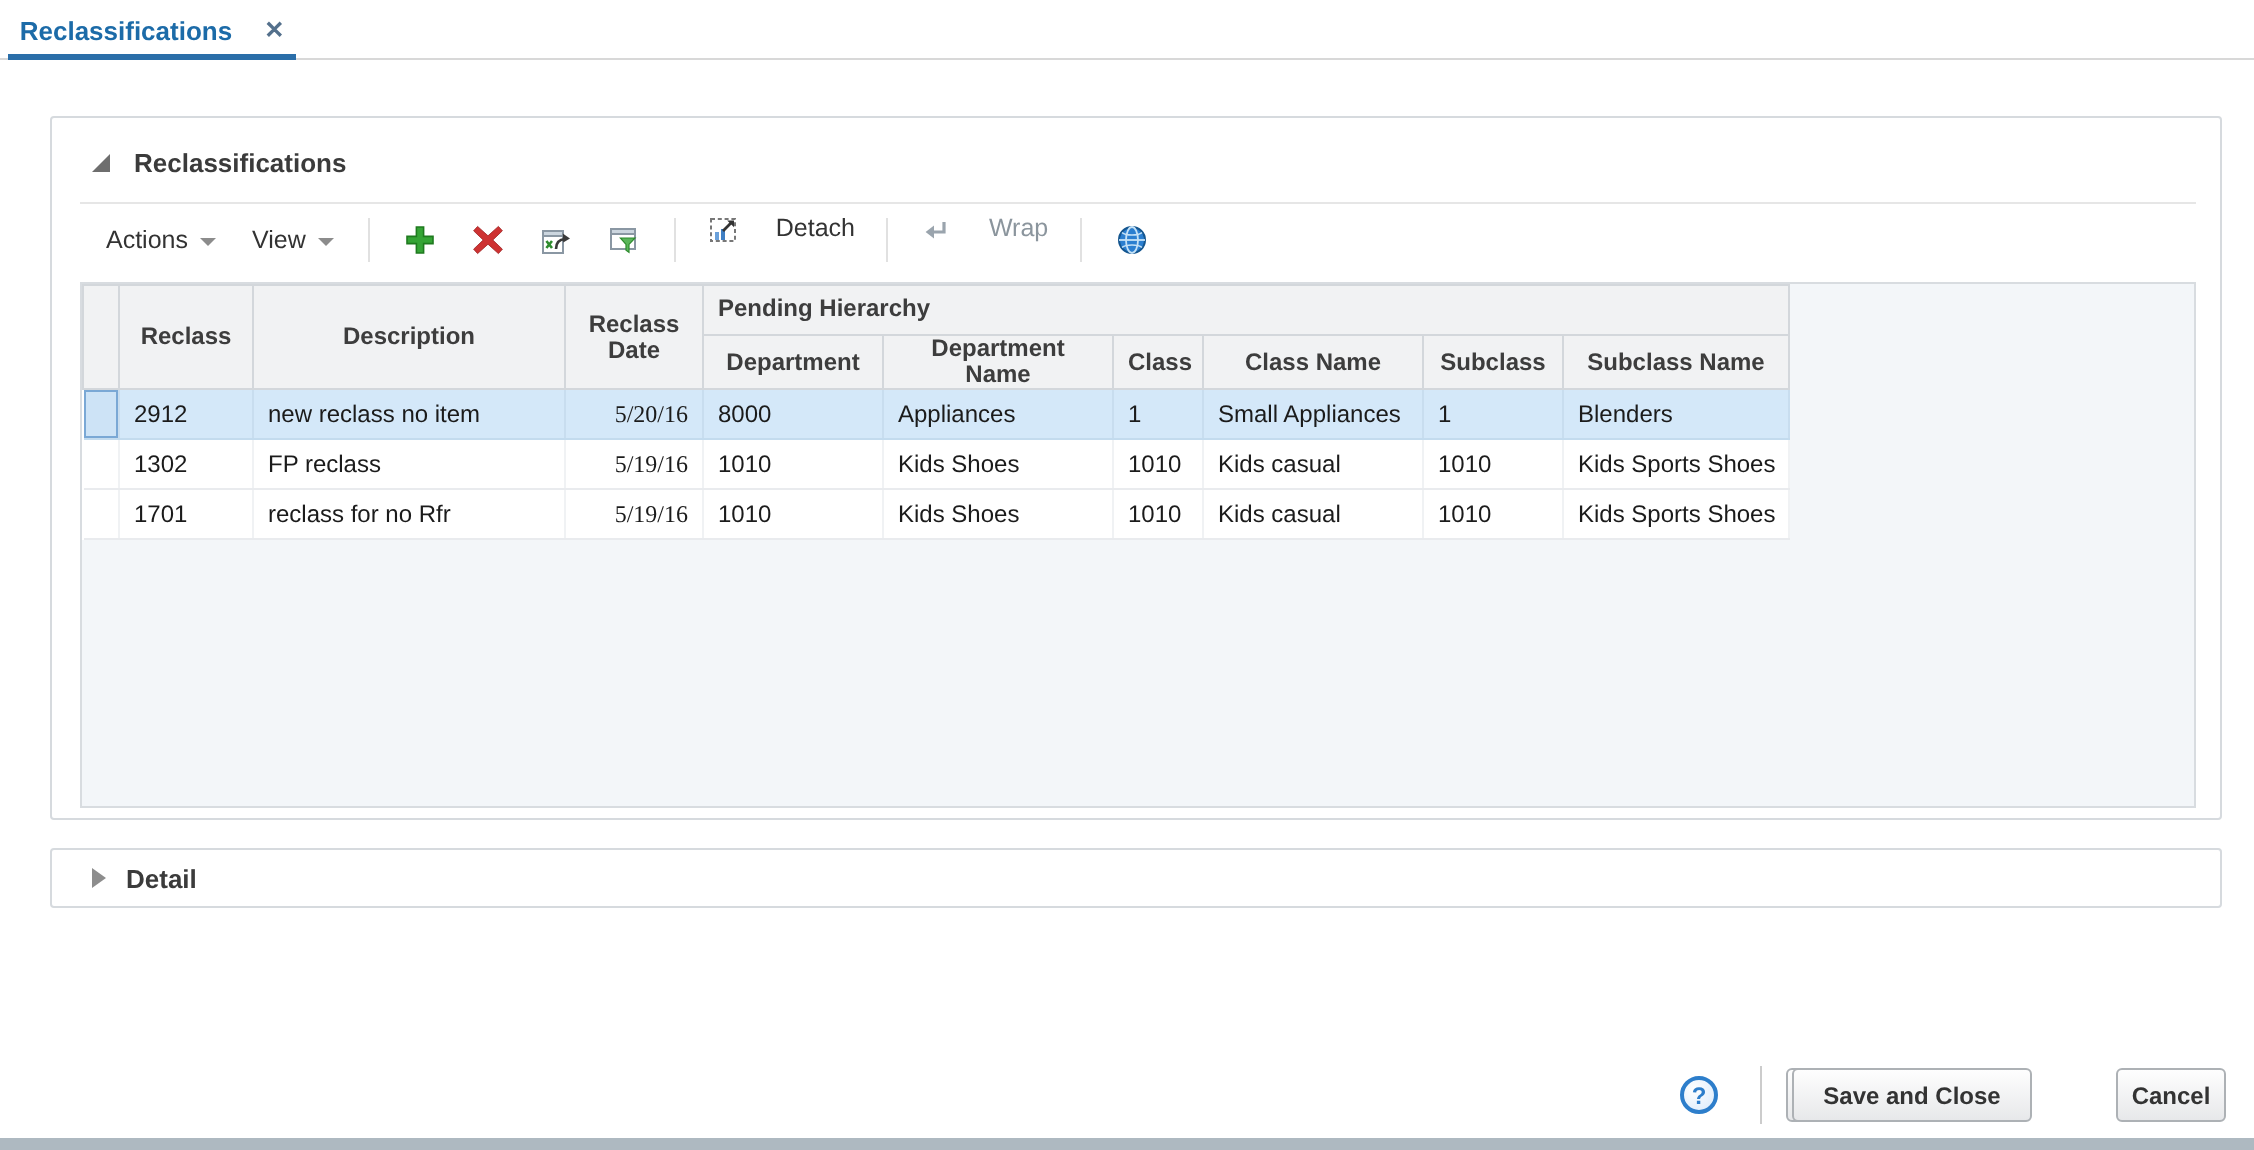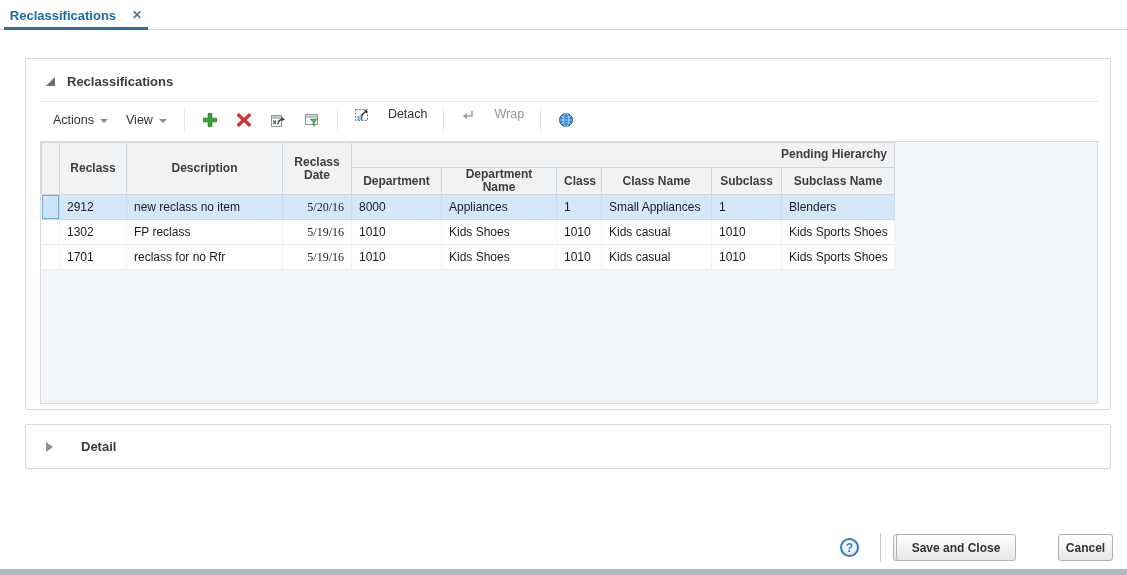--- a/index.html
+++ b/index.html
@@ -15,21 +15,21 @@
   
   .tabbar { position:absolute; top:0; left:0; width:100%; height:30px; background:#fff; border-bottom:1px solid #d8d8d8; }
   .tab { position:absolute; left:4px; top:0; width:144px; height:30px; display:flex; align-items:center; justify-content:center; gap:16px; cursor:default; }
   .tab-label { color:#1c6ba8; font-weight:bold; font-size:13px; }
   .tab-close { color:#54708c; font-weight:bold; font-size:12px; line-height:1; }
   .tab-underline { position:absolute; left:4px; top:27px; width:144px; height:3px; background:#2a6ea9; }
 
   
   .panel { position:absolute; left:25px; width:1086px; background:#fff; border:1px solid #d6dade; border-radius:2px; }
   .panel-main { top:58px; height:352px; }
-  .panel-detail { top:424px; height:45px; display:flex; align-items:center; padding-left:20px; gap:28px; }
+  .panel-detail { top:424px; height:30px; display:flex; align-items:center; padding-left:20px; gap:10px; }
 
   .section-header { position:absolute; left:20px; top:15px; display:flex; align-items:center; gap:12px; cursor:default; }
   .section-title { font-size:13px; font-weight:bold; color:#3b3b3b; }
   .tri-expanded { width:0; height:0; border-left:9px solid transparent; border-bottom:9px solid #6e6e6e; }
   .tri-collapsed { width:0; height:0; border-top:5px solid transparent; border-bottom:5px solid transparent; border-left:7px solid #8d8d8d; }
 
   
   .toolbar { position:absolute; left:14px; right:12px; top:42px; height:36px; border-top:1px solid #e6e6e6; display:flex; align-items:center; padding-left:4px; }
   .menu-btn { display:flex; align-items:center; gap:6px; padding:0 9px; height:26px; font-size:12.5px; color:#333; cursor:default; }
   .caret { width:0; height:0; border-left:4px solid transparent; border-right:4px solid transparent; border-top:4px solid #8c8c8c; margin-top:2px; }
@@ -40,21 +40,21 @@
   .icon-16 { width:16px; height:16px; display:block; }
 
   
   .table-container { position:absolute; left:14px; top:82px; width:1058px; height:263px; background:#f3f6f9; border:1px solid #d8dce0; overflow:hidden; }
   table.grid { border-collapse:collapse; table-layout:fixed; width:853px; background:#fff; font-size:12px; color:#1b1b1b; }
   table.grid th {
     background:#f1f2f3; font-weight:bold; color:#3d3d3d; font-size:12px;
     border:1px solid #d3d7db; height:25px; padding:0 7px; text-align:center;
     overflow:hidden; white-space:normal; line-height:1.1;
   }
-  table.grid th.group { text-align:right;margin-top:12px; }
+  table.grid th.group { text-align:left;margin-top:12px; }
   table.grid th.center { text-align:center; }
   table.grid td {
     height:25px; padding:0 7px; border-bottom:1px solid #e9ebee; border-right:1px solid #f0f2f4;
     white-space:nowrap; overflow:hidden; background:#fff;
   }
   table.grid td.center { text-align:right;font-family:Liberation Serif, serif; }
   td.selector { padding:0; background:#f2f3f4; border-right:1px solid #dbdee1; }
   tr.selected td { background:#d4e8f9; border-bottom-color:#c3dbee; border-right-color:#c8ddef; }
   tr.selected td.selector { background:#cde3f6; box-shadow:inset 0 0 0 1px #7aa8d5; }
 

